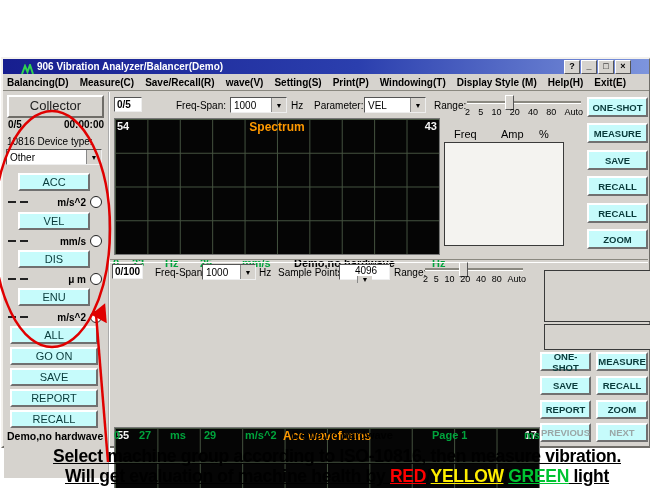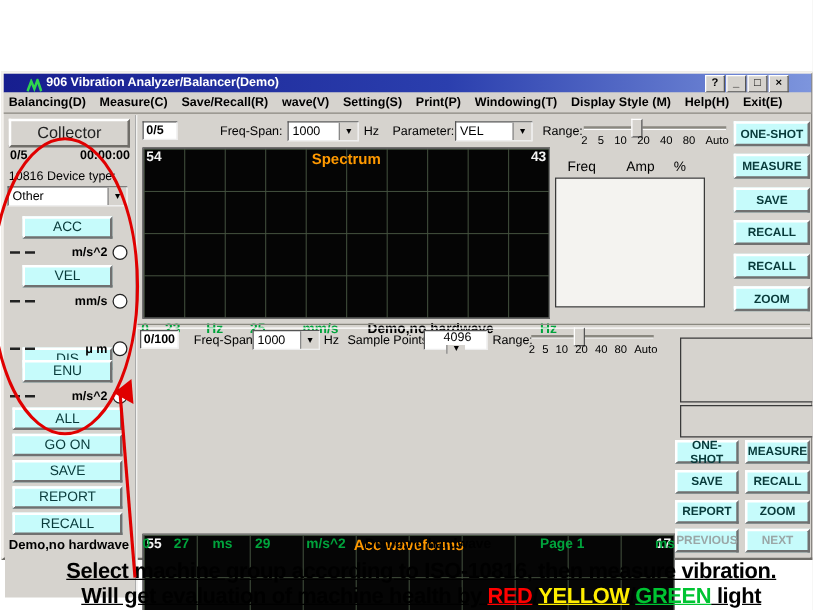--- a/index.html
+++ b/index.html
@@ -155,21 +155,21 @@
         </div>
 
         <div class="sabs btn-cyan ch-btn" style="top:120px;">VEL</div>
         <div class="sabs unit-row" style="top:142px;">
           <span class="dash"></span>
             <span class="dash"></span>
           <span class="unit-text">mm/s</span>
           <span class="radio"></span>
         </div>
 
-        <div class="sabs btn-cyan ch-btn" style="top:158px;margin-top:28px;">DIS</div>
+        <div class="sabs btn-cyan ch-btn" style="top:158px;">DIS</div>
         <div class="sabs unit-row" style="top:180px;">
           <span class="dash"></span>
             <span class="dash"></span>
           <span class="unit-text">μ m</span>
           <span class="radio"></span>
         </div>
 
         <div class="sabs btn-cyan ch-btn" style="top:196px;">ENU</div>
         <div class="sabs unit-row" style="top:218px;">
           <span class="dash"></span>

